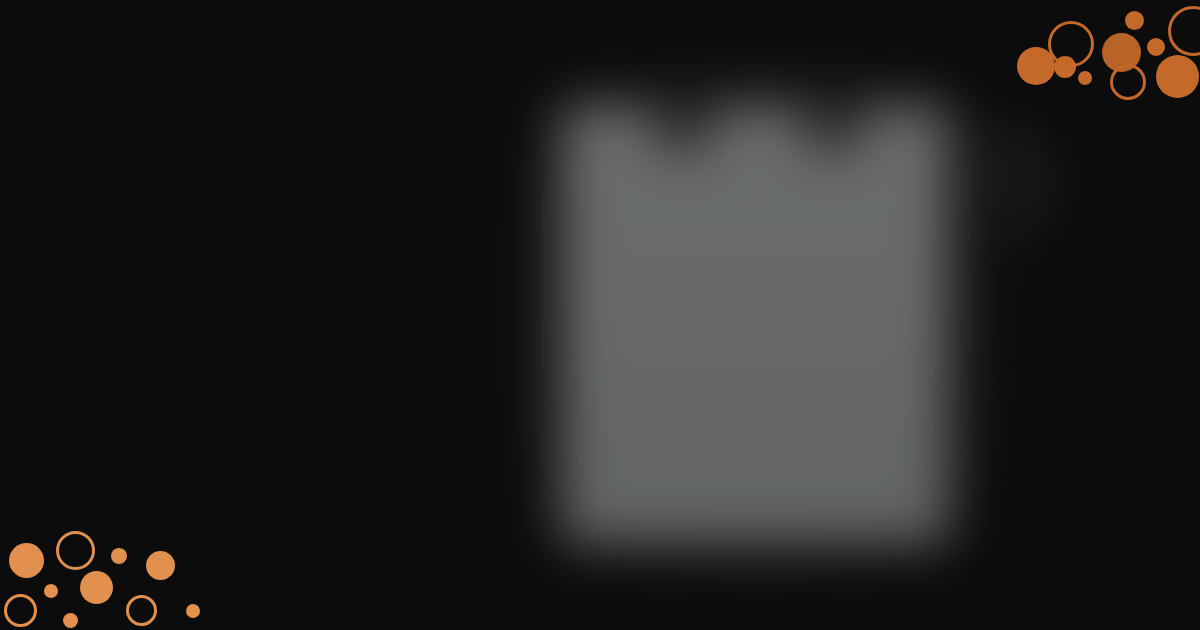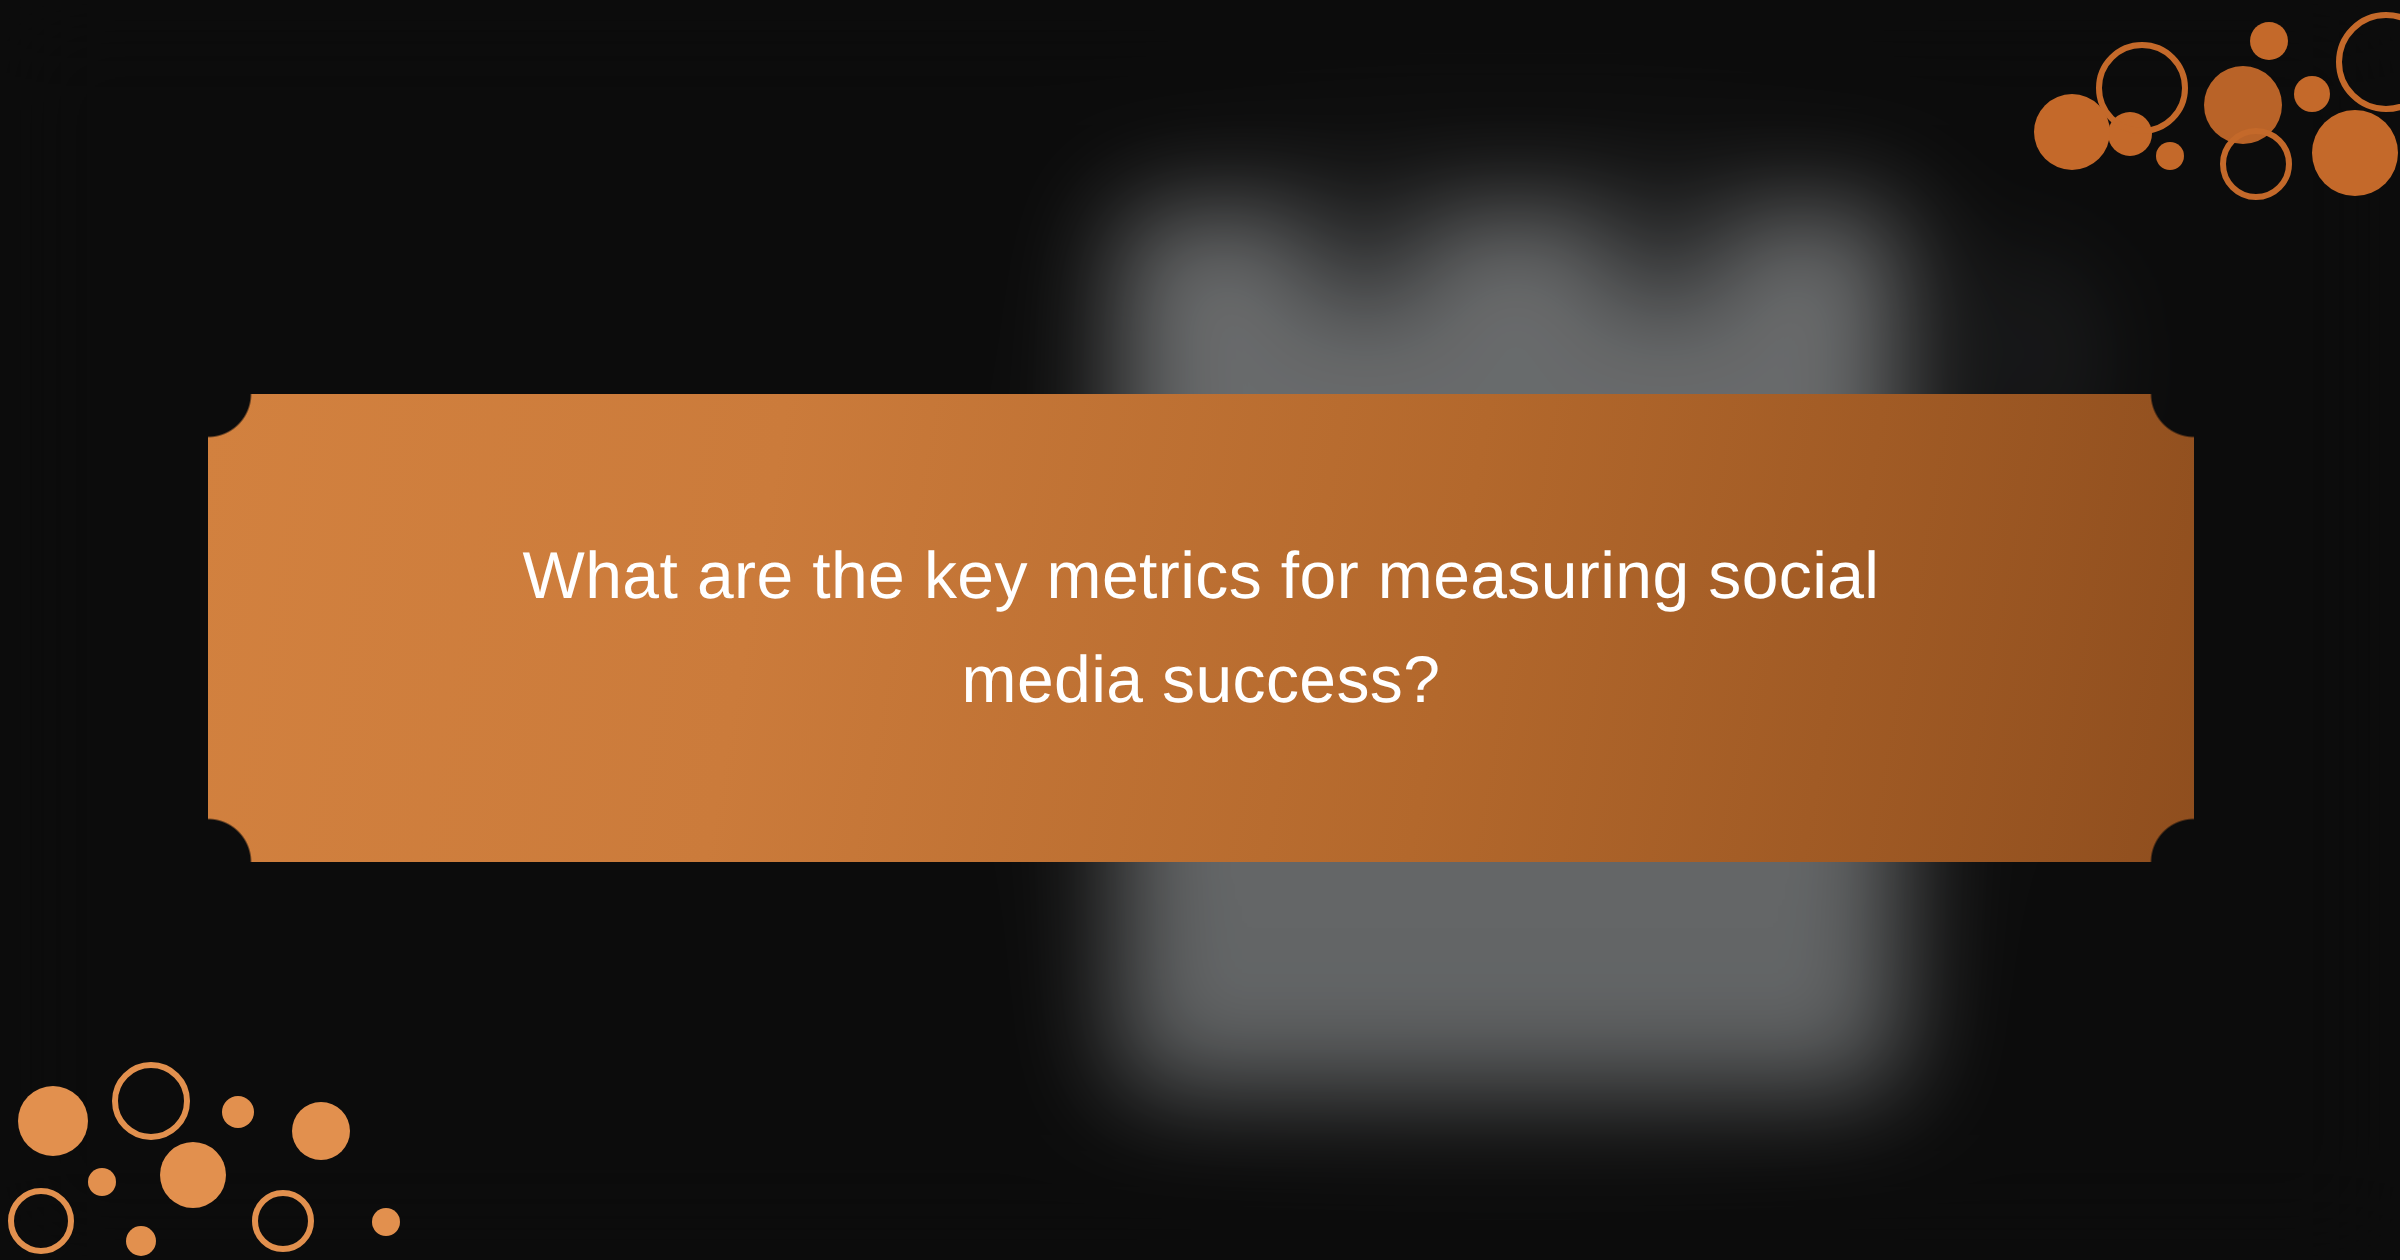--- a/index.html
+++ b/index.html
@@ -183,17 +183,14 @@
       <div class="deco-dot" style="left: 111px; top: 548px; width: 16px; height: 16px; background: rgb(226, 144, 78);"></div>
       <div class="deco-dot" style="left: 146px; top: 551px; width: 29px; height: 29px; background: rgb(226, 144, 78);"></div>
       <div class="deco-dot" style="left: 80px; top: 571px; width: 33px; height: 33px; background: rgb(226, 144, 78);"></div>
       <div class="deco-dot" style="left: 44px; top: 584px; width: 14px; height: 14px; background: rgb(226, 144, 78);"></div>
       <div class="deco-dot" style="left: 4px; top: 594px; width: 33px; height: 33px; border: 3px solid rgb(226, 144, 78); background: transparent;"></div>
       <div class="deco-dot" style="left: 126px; top: 595px; width: 31px; height: 31px; border: 3px solid rgb(226, 144, 78); background: transparent;"></div>
       <div class="deco-dot" style="left: 63px; top: 613px; width: 15px; height: 15px; background: rgb(226, 144, 78);"></div>
       <div class="deco-dot" style="left: 186px; top: 604px; width: 14px; height: 14px; background: rgb(226, 144, 78);"></div>
     </div>
 
-  <div class="banner" style="left: 104px; top: 197px; width: 993px; height: 234px; background: linear-gradient(100deg, rgb(210, 129, 63) 0%, rgb(203, 123, 59) 28%, rgb(179, 104, 44) 62%, rgb(143, 78, 30) 100%);">
-    <div class="banner-title" style="color: rgb(255, 255, 255);">What are the key metrics for measuring social media success?</div>
-  </div>
 
 </div>
 
 </body></html>

